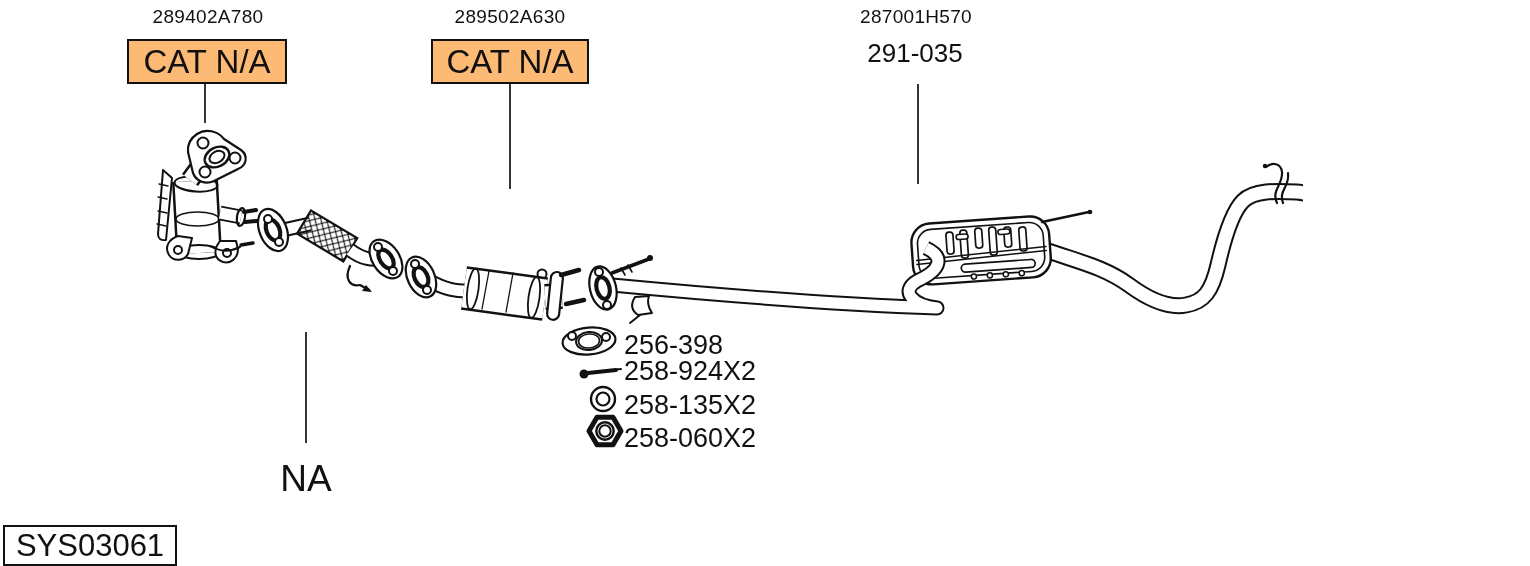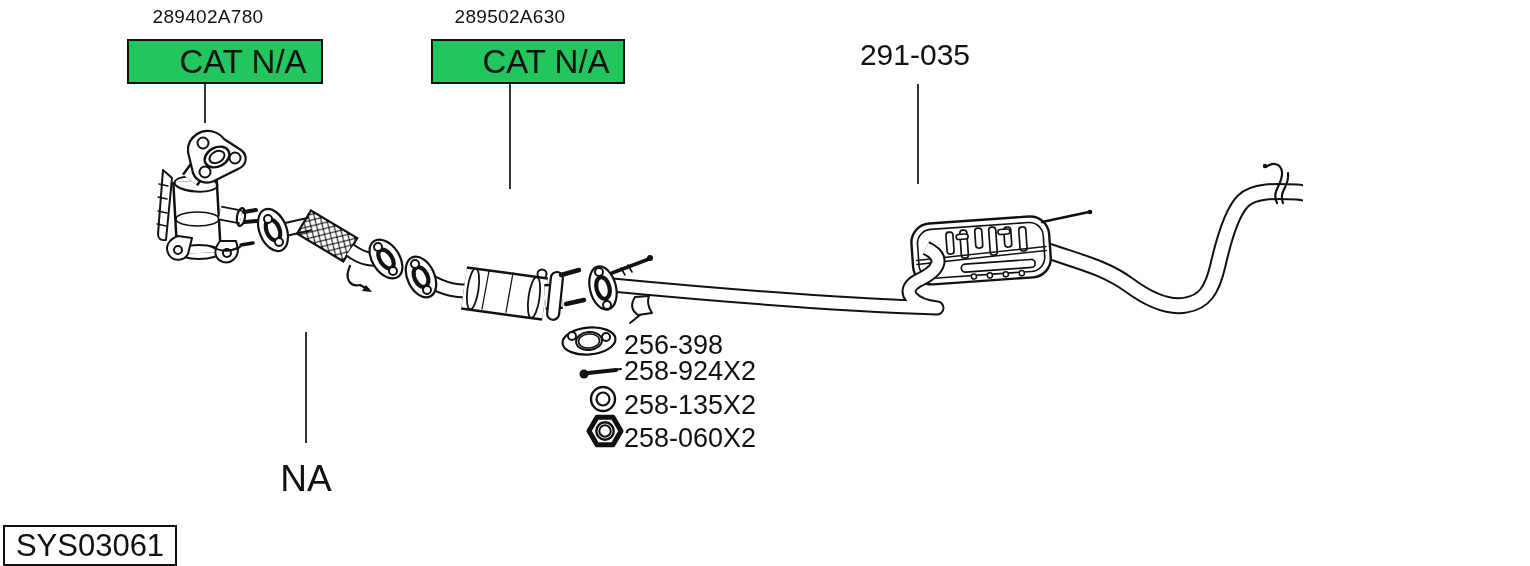--- a/index.html
+++ b/index.html
@@ -4,23 +4,23 @@
 <style>
   html,body{margin:0;padding:0;background:#fff;}
   #stage{
     position:relative;width:1303px;height:566px;background:#fff;overflow:hidden;
     font-family:"Liberation Sans","DejaVu Sans",sans-serif;color:#111;
   }
   #diagram-svg{position:absolute;left:0;top:0;width:1530px;height:566px;}
   .pn{position:absolute;font-size:19px;letter-spacing:.3px;text-align:center;white-space:nowrap;}
   .catbox{
     position:absolute;border:2px solid #111;display:flex;align-items:center;justify-content:center;
-    font-size:33px;white-space:nowrap;background:#22c55e;padding-left:36px;
+    font-size:33px;white-space:nowrap;background:#fdba74;
   }
-  .biglabel{position:absolute;font-size:30px;text-align:center;white-space:nowrap;}
+  .biglabel{position:absolute;font-size:26px;text-align:center;white-space:nowrap;}
   .hw{position:absolute;left:624px;font-size:27px;white-space:nowrap;}
   .nalabel{position:absolute;font-size:37px;text-align:center;white-space:nowrap;}
   .sysbox{
     position:absolute;left:3px;top:525px;width:170px;height:37px;border:2px solid #111;
     display:flex;align-items:center;justify-content:center;font-size:31px;background:#fff;white-space:nowrap;
   }
   
   .ln{stroke:#111;stroke-width:1.7;}
   .o{fill:none;stroke:#111;stroke-linejoin:round;}
   .i{fill:none;stroke:#fff;stroke-linejoin:round;}
@@ -205,20 +205,21 @@
       <circle class="w" stroke-width="2" cx="605" cy="431" r="5.7"></circle>
     </g>
   </svg>
 
   <div class="pn" style="left:128px;top:6px;width:160px;">289402A780</div>
   <div class="catbox" style="left:127px;top:39px;width:156px;height:41px;">CAT N/A</div>
 
   <div class="pn" style="left:430px;top:6px;width:160px;">289502A630</div>
   <div class="catbox" style="left:431px;top:39px;width:154px;height:41px;">CAT N/A</div>
 
+  <div class="pn" style="left:836px;top:6px;width:160px;">287001H570</div>
   <div class="biglabel" style="left:815px;top:38px;width:200px;">291-035</div>
 
   <div class="hw" style="top:330px;">256-398</div>
   <div class="hw" style="top:356px;">258-924X2</div>
   <div class="hw" style="top:390px;">258-135X2</div>
   <div class="hw" style="top:423px;">258-060X2</div>
 
   <div class="nalabel" style="left:256px;top:444px;width:100px;margin-top:14px;">NA</div>
 
   <div class="sysbox">SYS03061</div>

